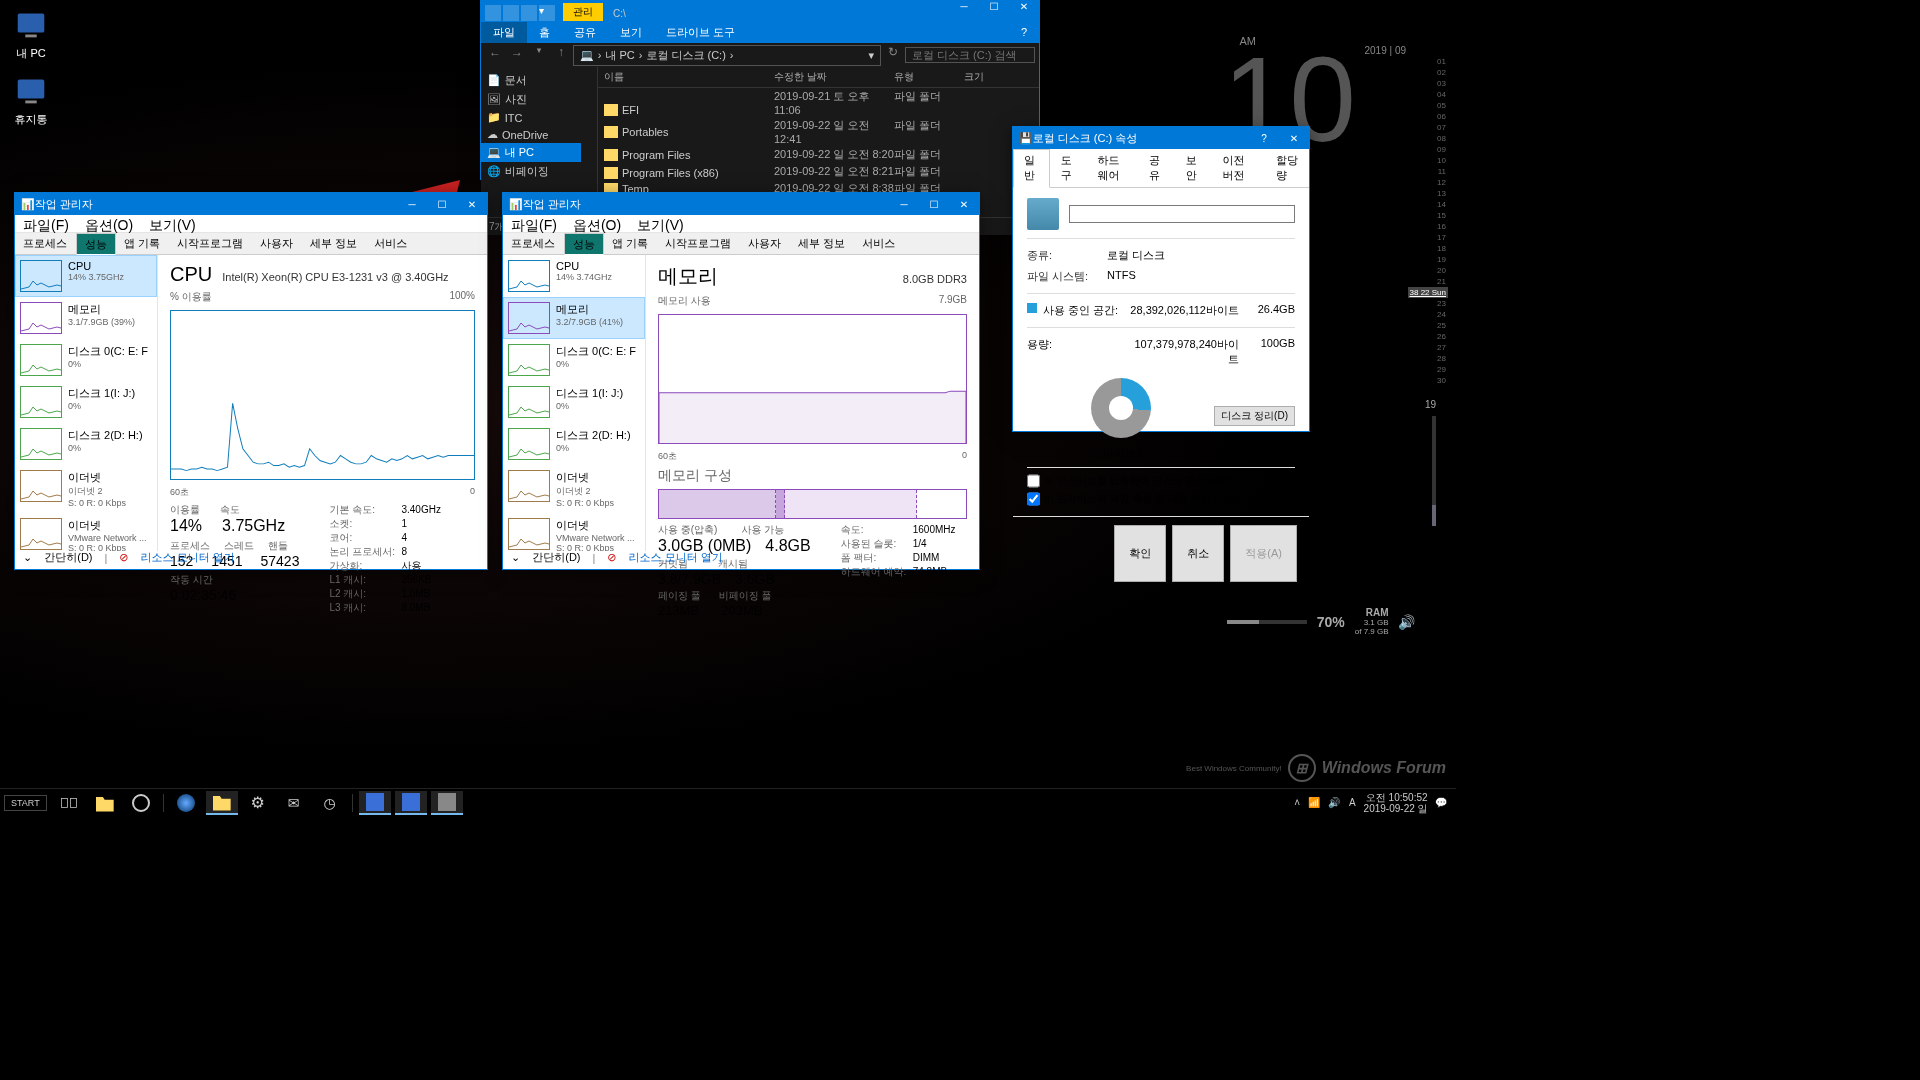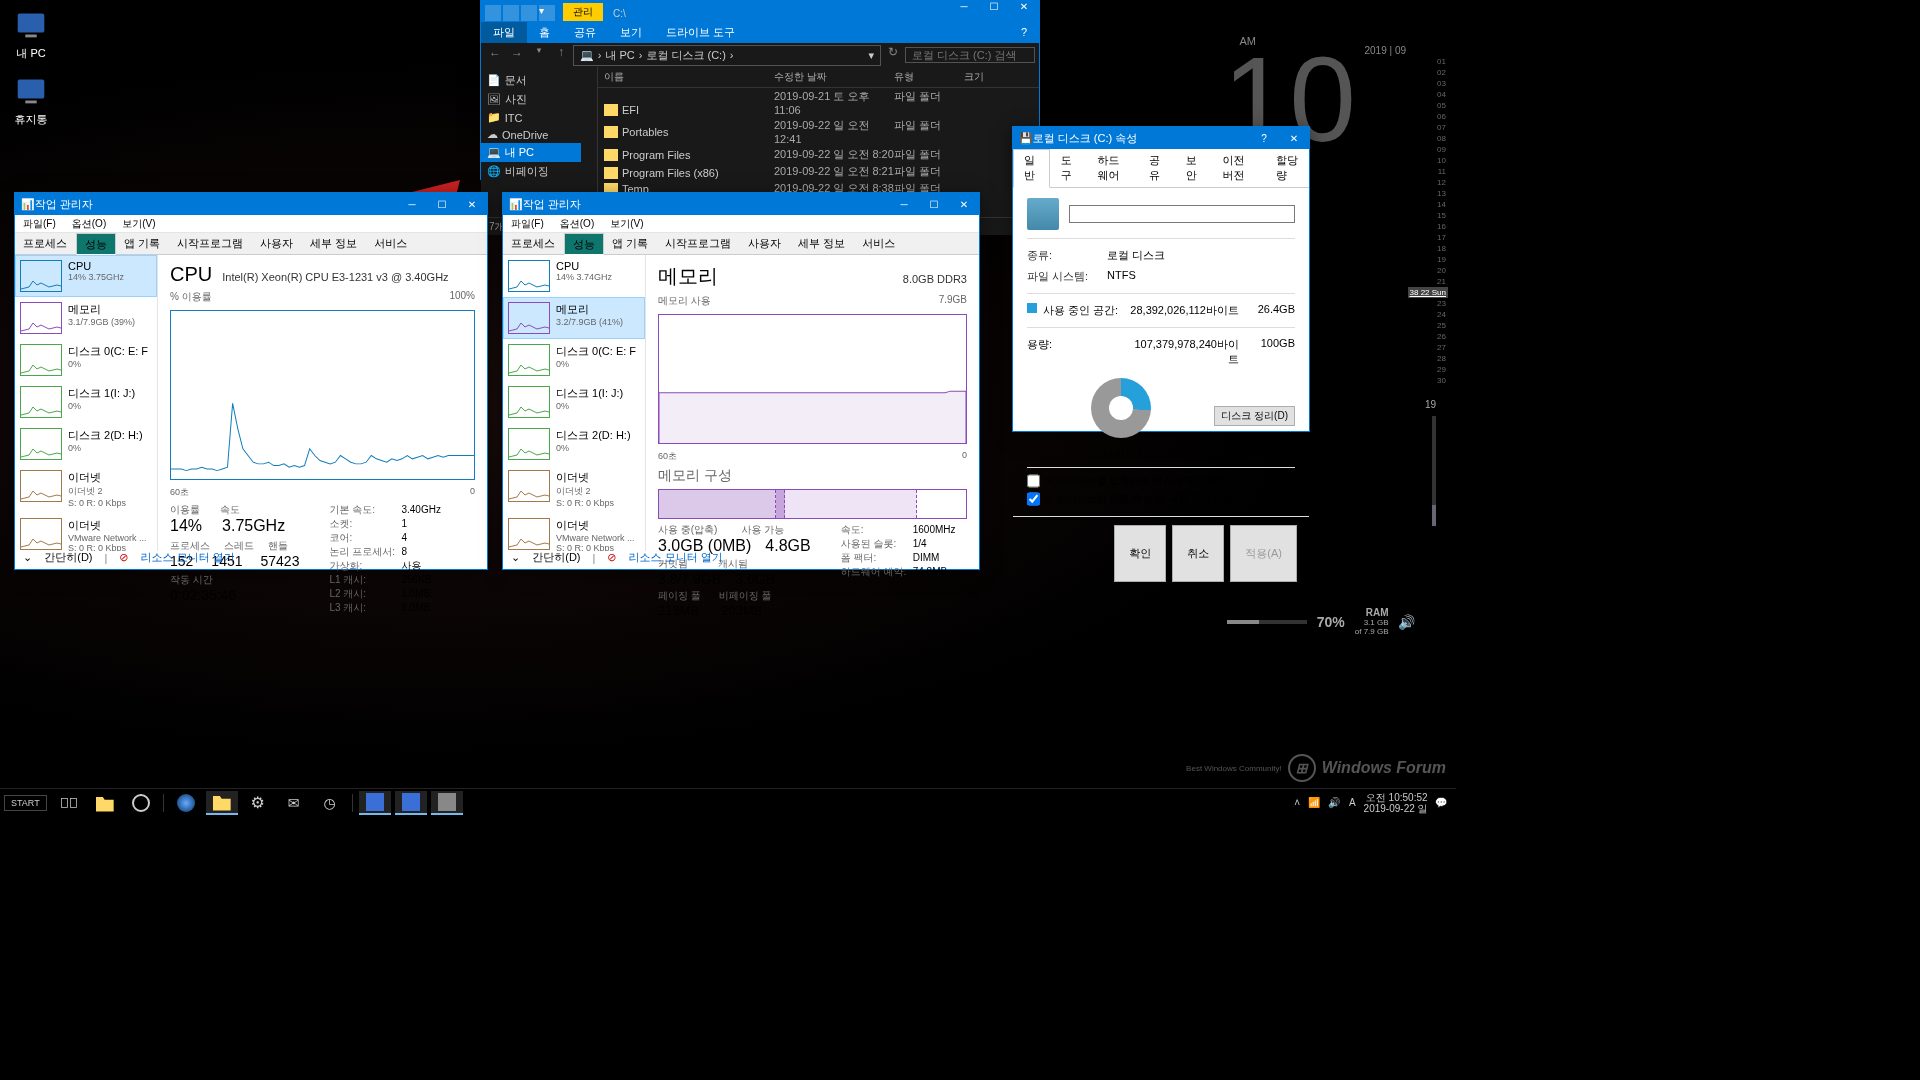--- a/index.html
+++ b/index.html
@@ -20,21 +20,21 @@
 .ram-widget { position: absolute; right: 40px; bottom: 180px; color: #aaa; font-size: 10px; text-align: right; }
 .ram-pct { font-size: 14px; font-weight: bold; }
 .vol-widget { position: absolute; right: 20px; bottom: 290px; width: 4px; height: 110px; background: #333; }
 .vol-fill { position: absolute; bottom: 0; width: 100%; background: #667; }
 
 
 .window { position: absolute; background: #fff; border: 1px solid #0078d7; box-shadow: 0 4px 16px rgba(0,0,0,0.5); }
 .titlebar { height: 22px; background: #0078d7; color: #fff; display: flex; align-items: center; font-size: 11px; padding-left: 6px; }
 .titlebar .btns { margin-left: auto; display: flex; }
 .titlebar .btn { width: 30px; height: 22px; display: flex; align-items: center; justify-content: center; font-size: 10px; cursor: pointer; }
-.menubar { height: 18px; background: #fff; border-bottom: 1px solid #e5e5e5; display: flex; font-size: 10px; }
+.menubar { height: 18px; background: #fff; border-bottom: 1px solid #e5e5e5; display: flex; font-size: 14px; }
 .menubar span { padding: 2px 8px; cursor: pointer; }
 .tabbar { height: 22px; background: #f0f0f0; border-bottom: 1px solid #ccc; display: flex; font-size: 11px; }
 .tabbar span { padding: 3px 8px; cursor: pointer; border-right: 1px solid transparent; }
 .tabbar span.active { background: #0f766e; border: 1px solid #ccc; border-bottom: 1px solid #fff; margin-bottom: -1px; }
 
 
 .tm-body { display: flex; height: calc(100% - 80px); }
 .tm-sidebar { width: 143px; overflow-y: auto; border-right: 1px solid #e5e5e5; }
 .tm-item { display: flex; padding: 4px; border: 1px solid transparent; cursor: pointer; font-size: 10px; }
 .tm-item.active { background: #cce8ff; border: 1px solid #99d1ff; }

